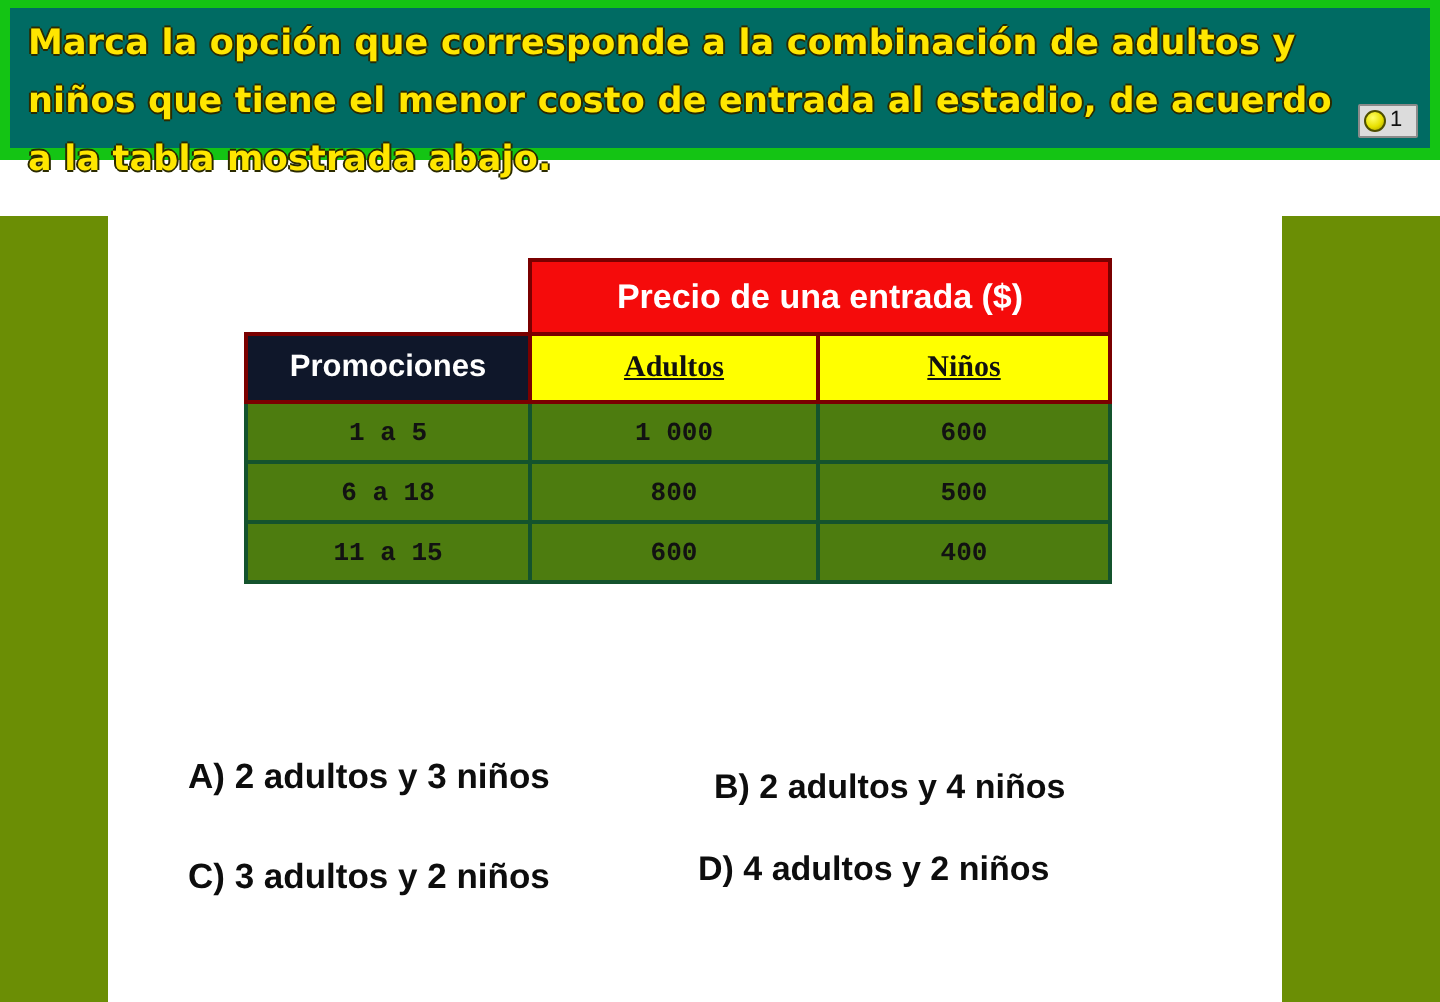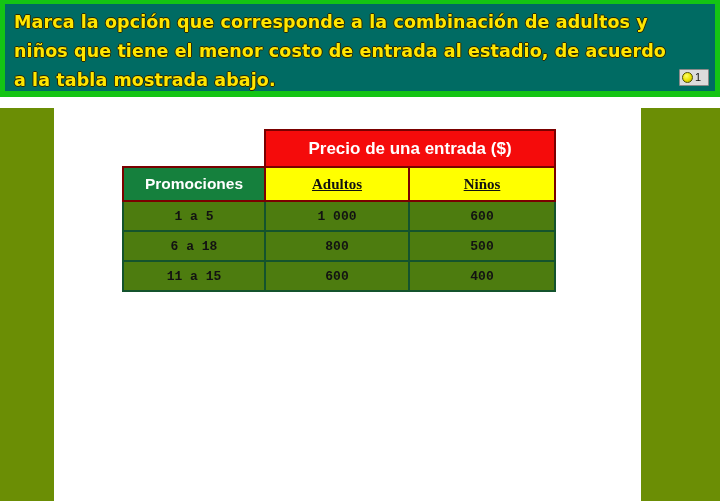--- a/index.html
+++ b/index.html
@@ -19,21 +19,21 @@
     overflow: hidden;
     background: #ffffff;
   }
 
   
   .question-banner {
     position: absolute;
     left: 0;
     top: 0;
     width: 720px;
-    height: 97px;
+    height: 80px;
     box-sizing: border-box;
     background: #006b63;
     border: 5px solid #14c414;
     border-top-width: 4px;
     border-bottom-width: 6px;
     padding-left: 17px;
   }
   .question-text {
     position: absolute;
     left: 9px;
@@ -128,21 +128,21 @@
   .cell-title {
     background: #f50b0b;
     color: #ffffff;
     font-family: "Liberation Sans", sans-serif;
     font-weight: bold;
     font-size: 17px;
     height: 35px;
     border-color: #7a0000 !important;
   }
   .cell-promo {
-    background: #15803d;
+    background: #0f172a;
     color: #ffffff;
     font-family: "Liberation Sans", sans-serif;
     font-weight: bold;
     font-size: 15.5px;
     height: 32px;
     border-color: #7a0000 !important;
   }
   .cell-sub {
     background: #ffff00;
     color: #111111;
@@ -233,15 +233,21 @@
           <td class="cell-body last-col">500</td>
         </tr>
         <tr>
           <td class="cell-body first-col">11 a 15</td>
           <td class="cell-body">600</td>
           <td class="cell-body last-col">400</td>
         </tr>
       </tbody>
     </table>
 
+    <div class="options">
+      <div class="option option-a">A) 2 adultos y 3 niños</div>
+      <div class="option option-b">B) 2 adultos y 4 niños</div>
+      <div class="option option-c">C) 3 adultos y 2 niños</div>
+      <div class="option option-d">D) 4 adultos y 2 niños</div>
+    </div>
 
   </div>
 </div>
 
 </body></html>

